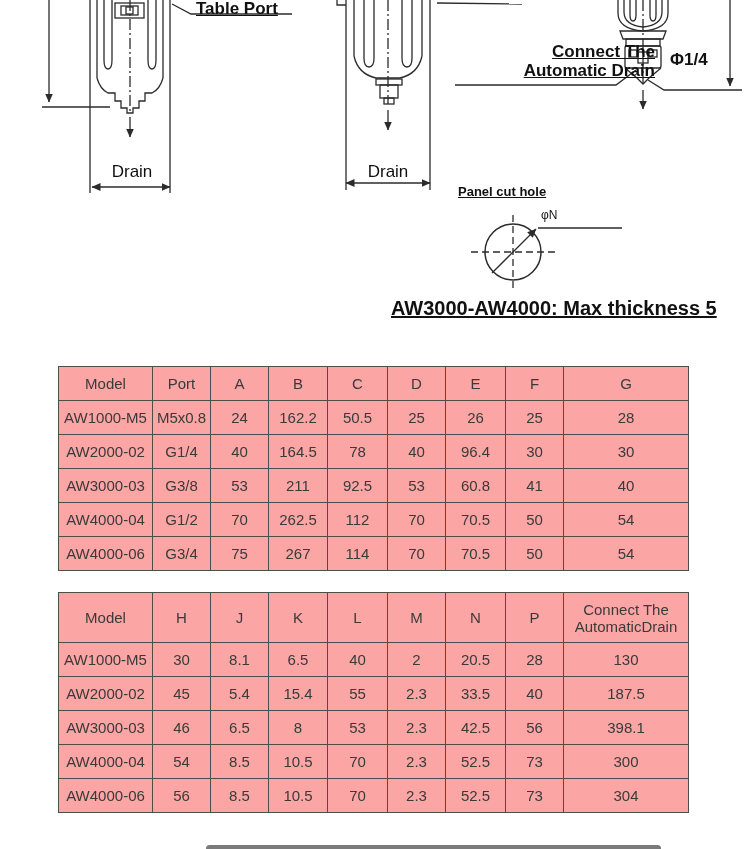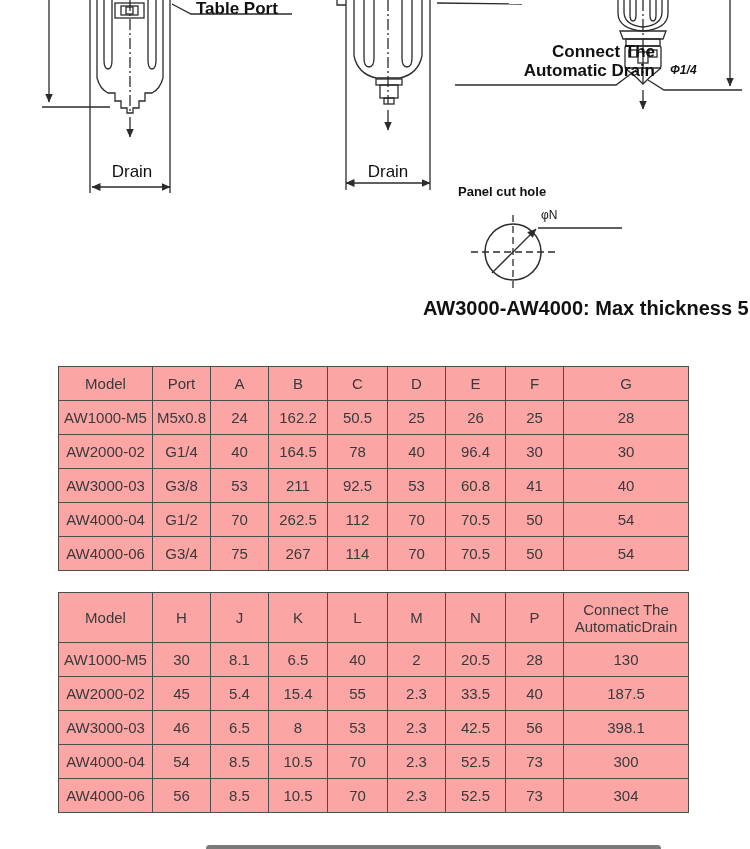--- a/index.html
+++ b/index.html
@@ -4,29 +4,29 @@
 <style>
   html,body{margin:0;padding:0;background:#fff;}
   .page{
     position:relative;width:750px;height:849px;background:#fff;overflow:hidden;
     font-family:"Liberation Sans",sans-serif;color:#333;
   }
   
   .diagram-area{position:absolute;left:0;top:0;width:750px;height:340px;}
   .diagram-area svg{position:absolute;left:0;top:0;}
   .lbl{position:absolute;color:#111;white-space:nowrap;line-height:1.1;}
-  .lbl.bold{font-weight:bold;}
+  .lbl.bold{font-weight:bold;text-decoration:underline;}
   .lbl-table-port{left:196px;top:0px;font-size:17px;}
   .lbl-drain-1{left:101px;top:163px;width:62px;text-align:center;font-size:17px;}
   .lbl-drain-2{left:358px;top:163px;width:60px;text-align:center;font-size:17px;}
   .lbl-connect{left:455px;top:42px;width:200px;text-align:right;font-size:17px;line-height:19px;}
-  .lbl-phi14{left:670px;top:64px;font-size:12px;font-weight:600;font-style:italic;}
+  .lbl-phi14{left:670px;top:51px;font-size:17px;font-weight:600;}
   .lbl-panel-title{left:458px;top:185px;font-size:13px;}
   .lbl-phin{left:541px;top:209px;font-size:12px;}
-  .lbl-note{left:391px;top:297px;font-size:20px;margin-left:32px;}
+  .lbl-note{left:391px;top:297px;font-size:20px;}
   
   table.spec{
     position:absolute;left:58px;border-collapse:collapse;table-layout:fixed;
     width:630px;font-size:15px;color:#3a3a3a;background:#fca5a5;
   }
   table.spec th,table.spec td{
     border:1px solid #4d4d4d;font-weight:normal;text-align:center;
     vertical-align:middle;padding:0 2px;height:33px;overflow:hidden;
   }
   table.t1{top:366px;}

